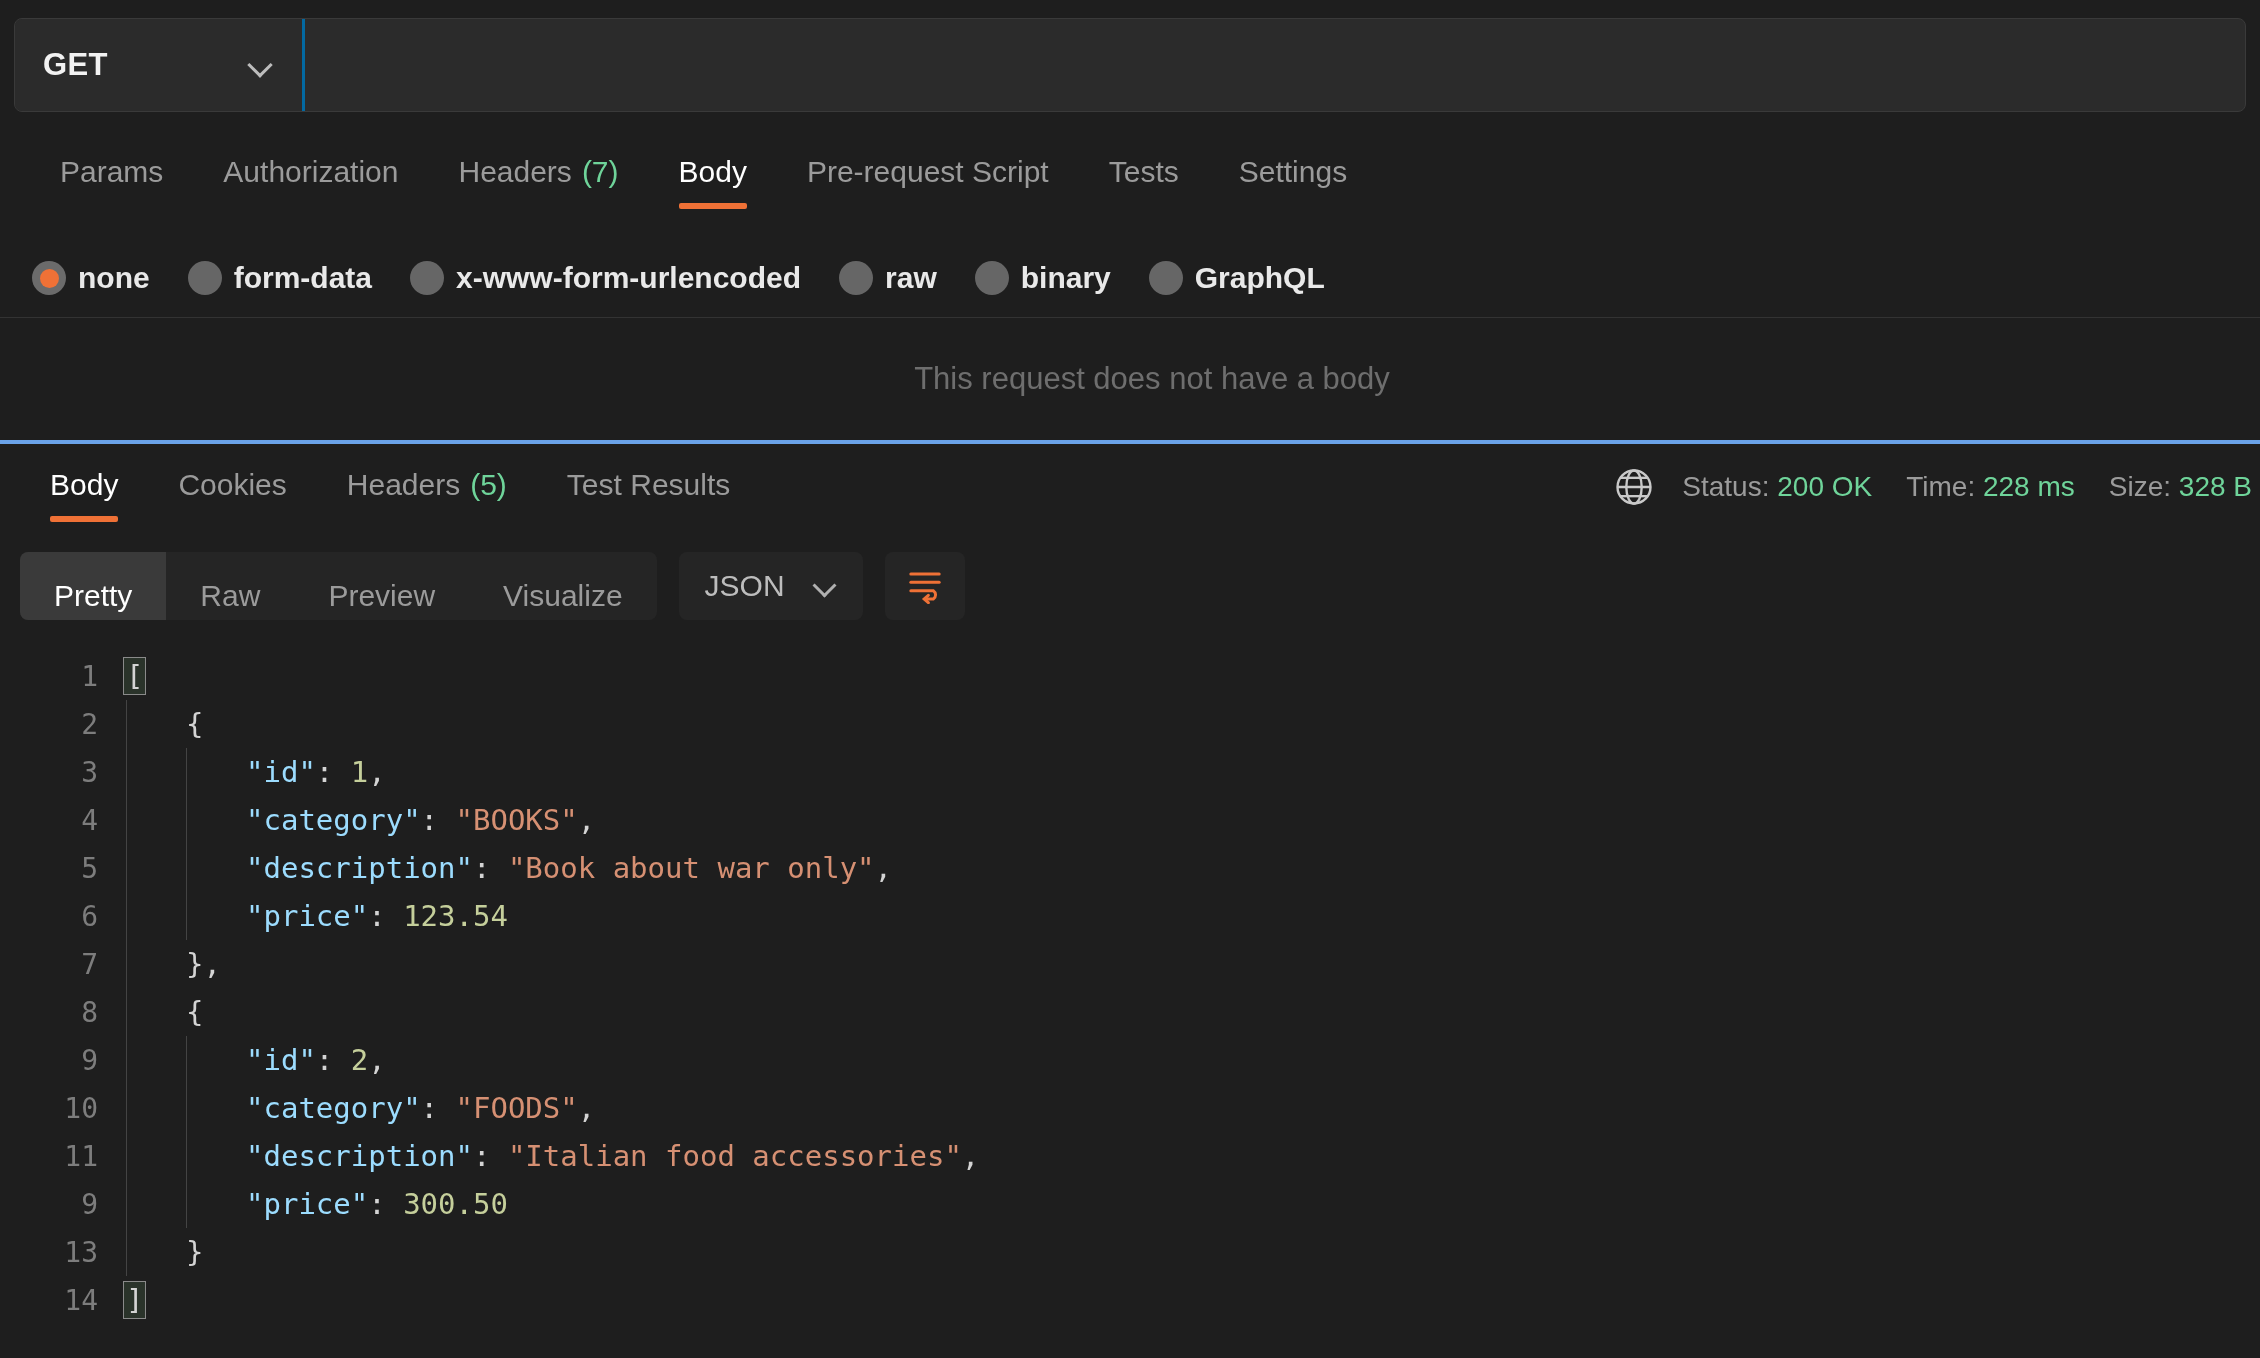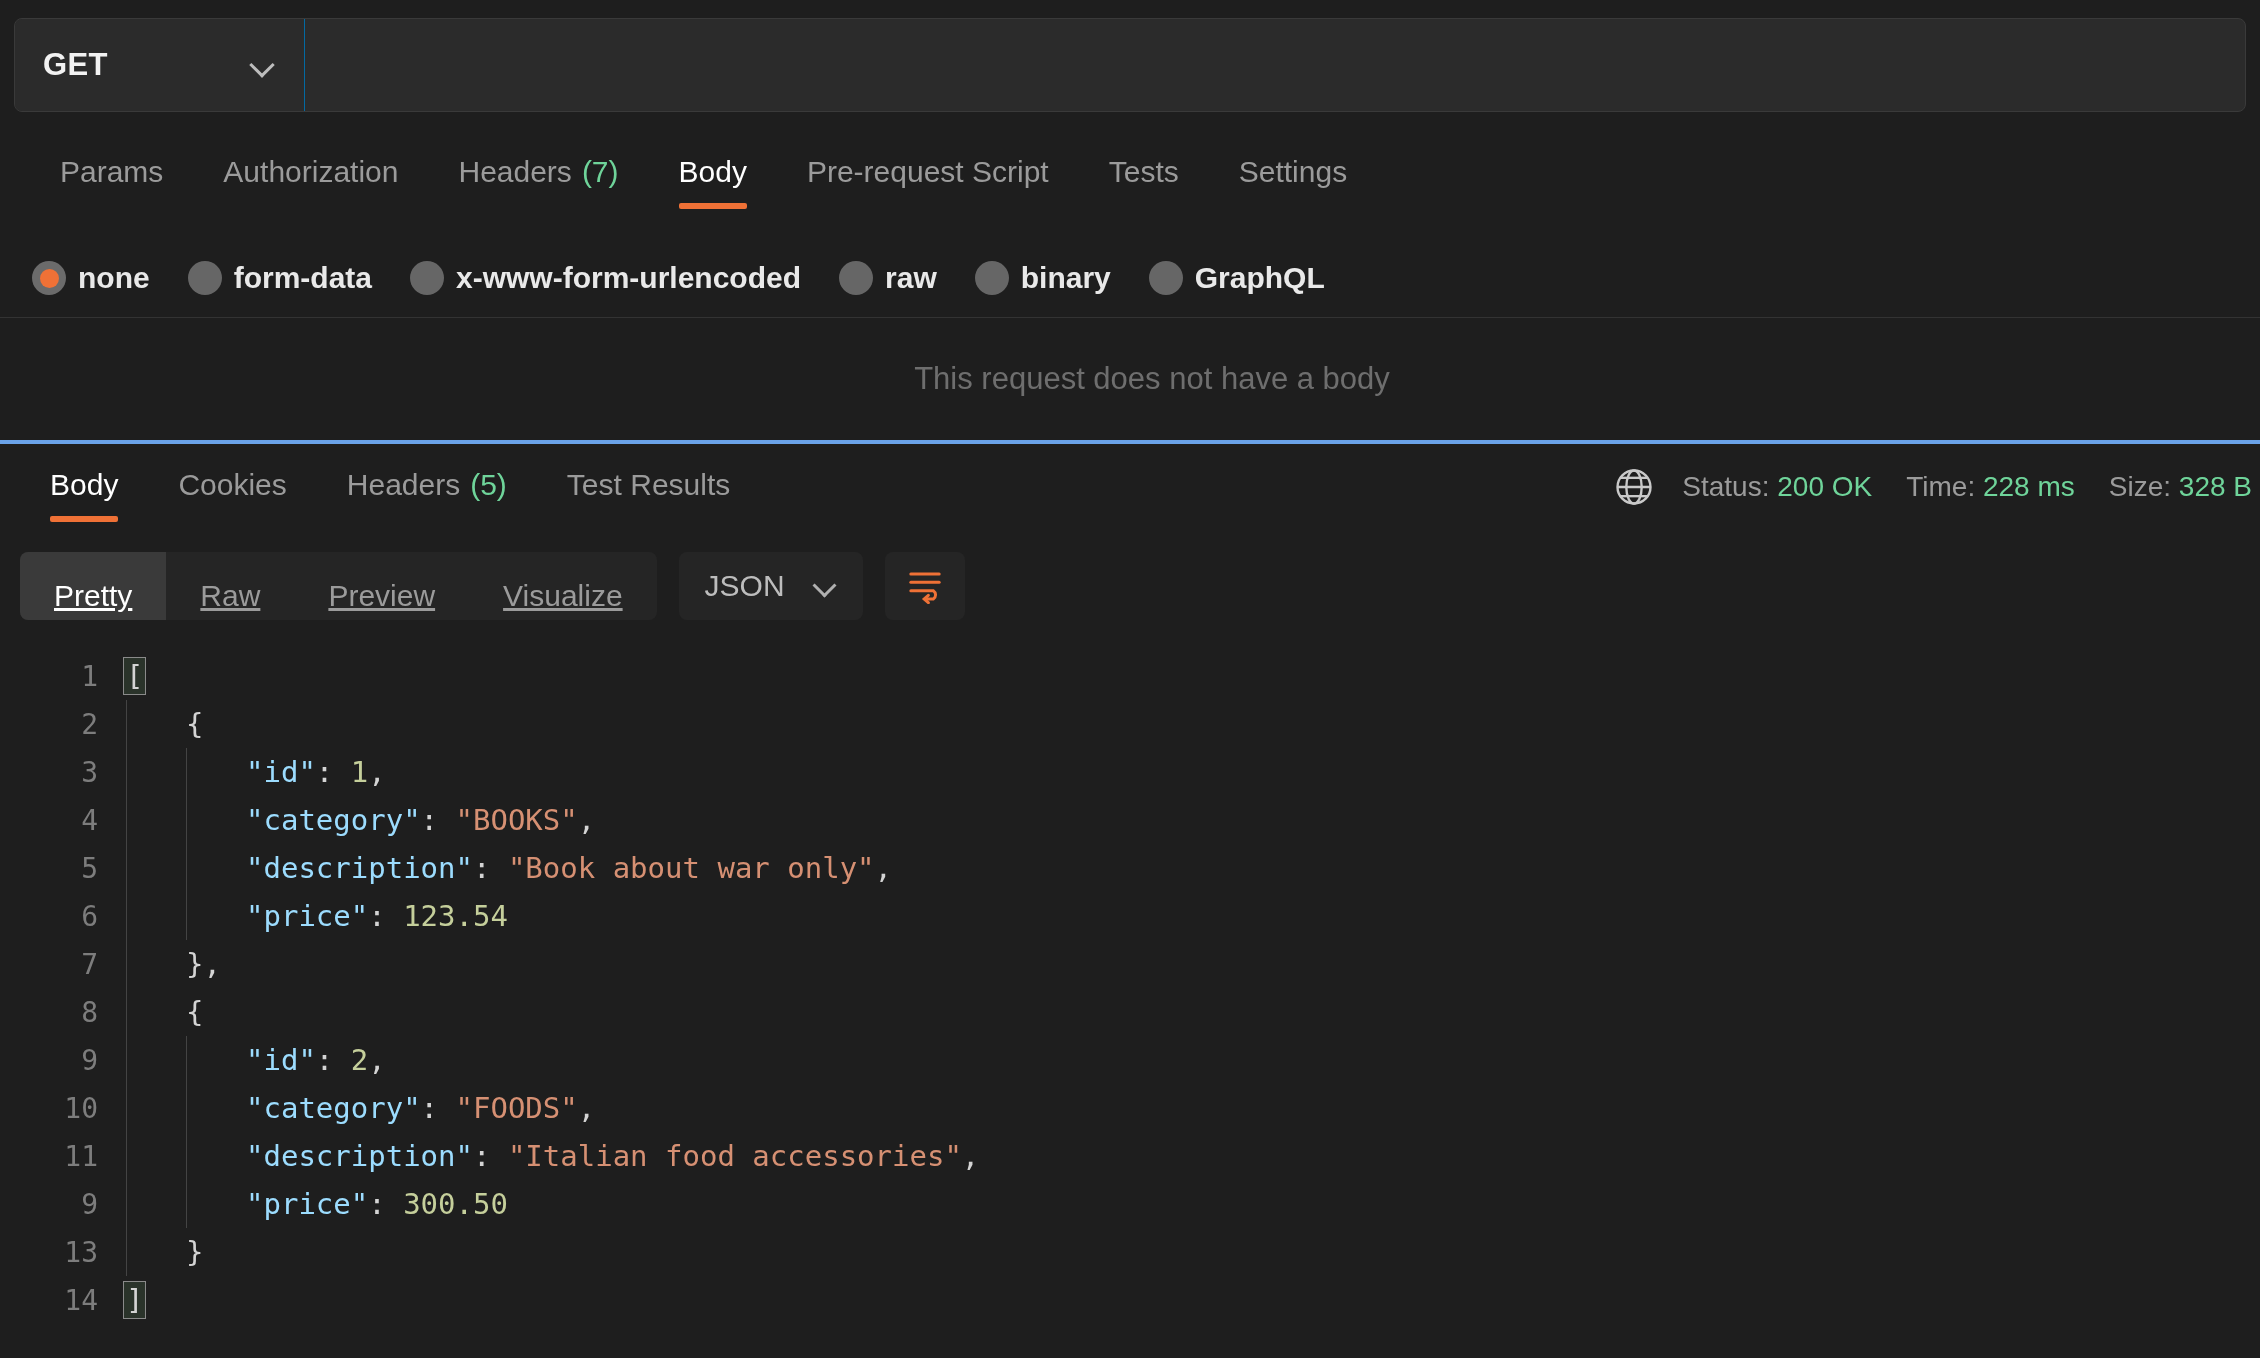--- a/index.html
+++ b/index.html
@@ -20,21 +20,21 @@
     display: flex;
     background: #2b2b2b;
     border: 1px solid #3a3a3a;
     border-radius: 8px;
     overflow: hidden;
   }
   .method-select {
     width: 290px; height: 100%;
     display: flex; align-items: center;
     padding: 0 28px;
-    border-right: 1px solid #0369a1;
+    border-right: 3px solid #0369a1;
     cursor: pointer;
     background: #2b2b2b;
   }
   .method-label {
     flex: 1;
     color: #f2f2f2;
     font-size: 31px;
     font-weight: 600;
     letter-spacing: 0.4px;
   }
@@ -190,21 +190,20 @@
     height: 68px;
   }
   .seg-btn {
     padding: 0 34px;
     height: 88px;
     display: flex; align-items: center;
     color: #9b9b9b;
     font-size: 30px;
     cursor: pointer;
     white-space: nowrap;
-    text-decoration: underline;
   }
   .seg-btn.active {
     background: #3a3a3a;
     color: #ffffff;
   }
   .fmt-select {
     margin-left: 22px;
     height: 68px;
     background: #252525;
     border-radius: 8px;

